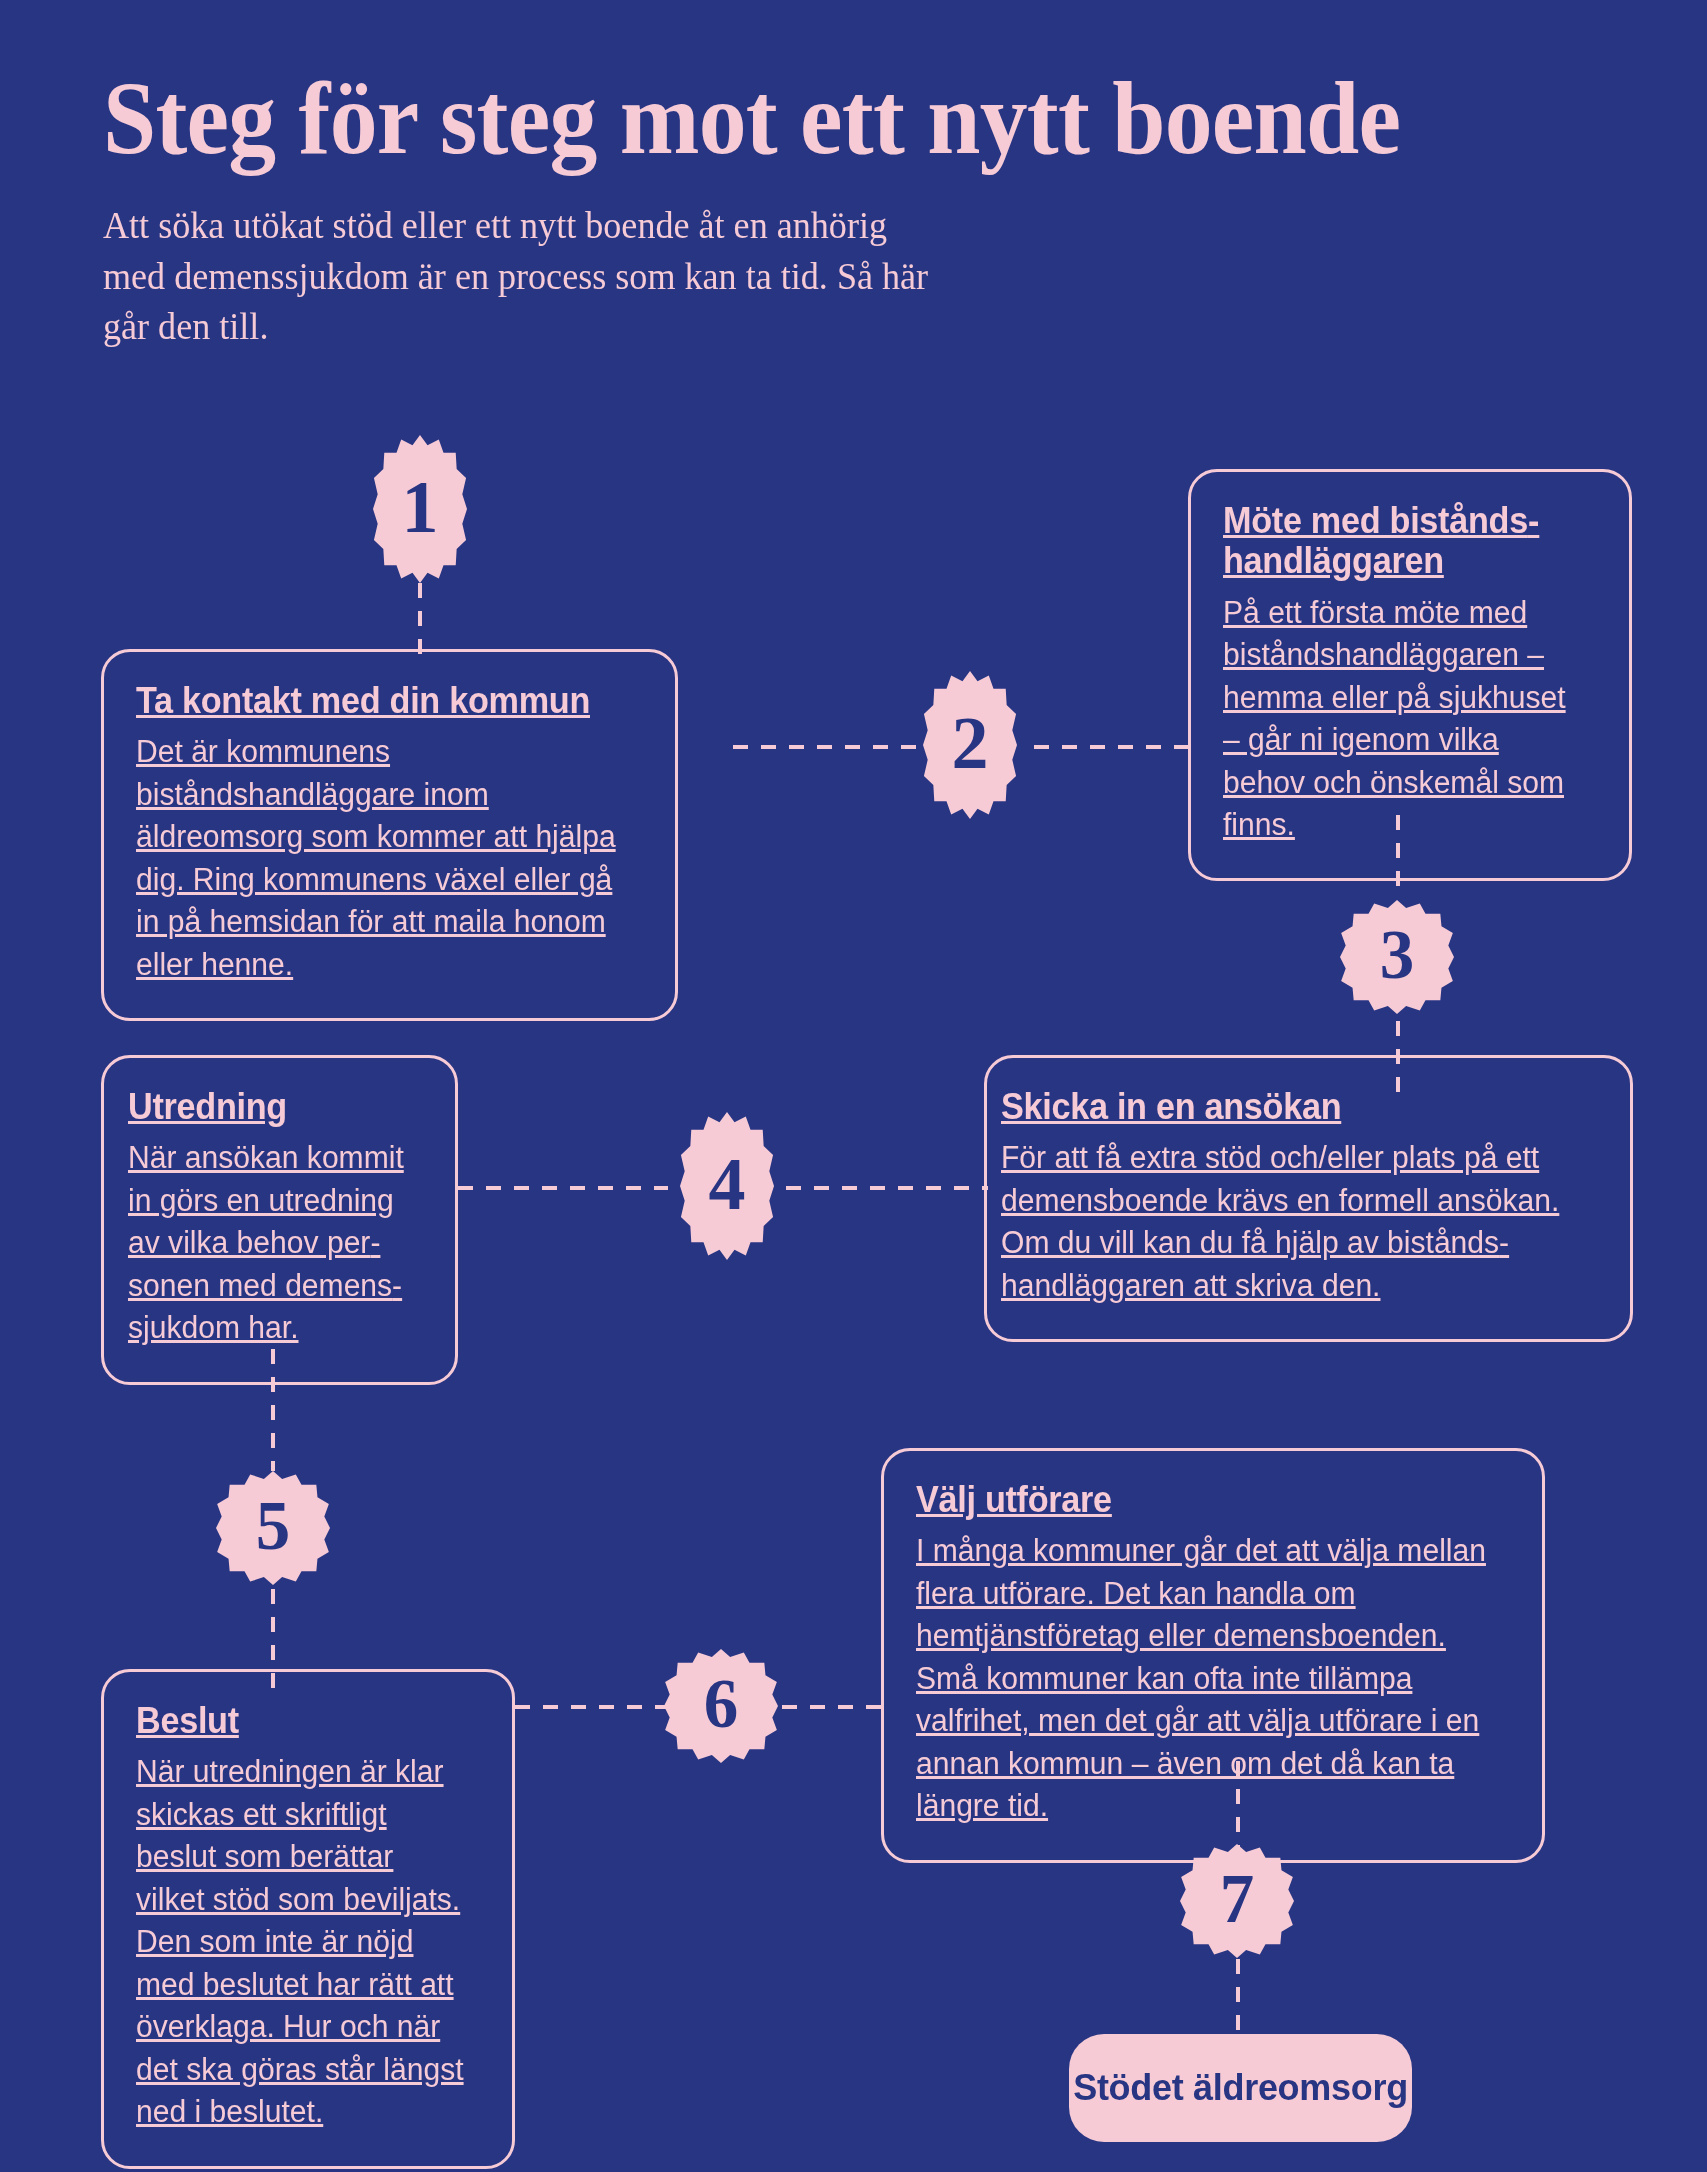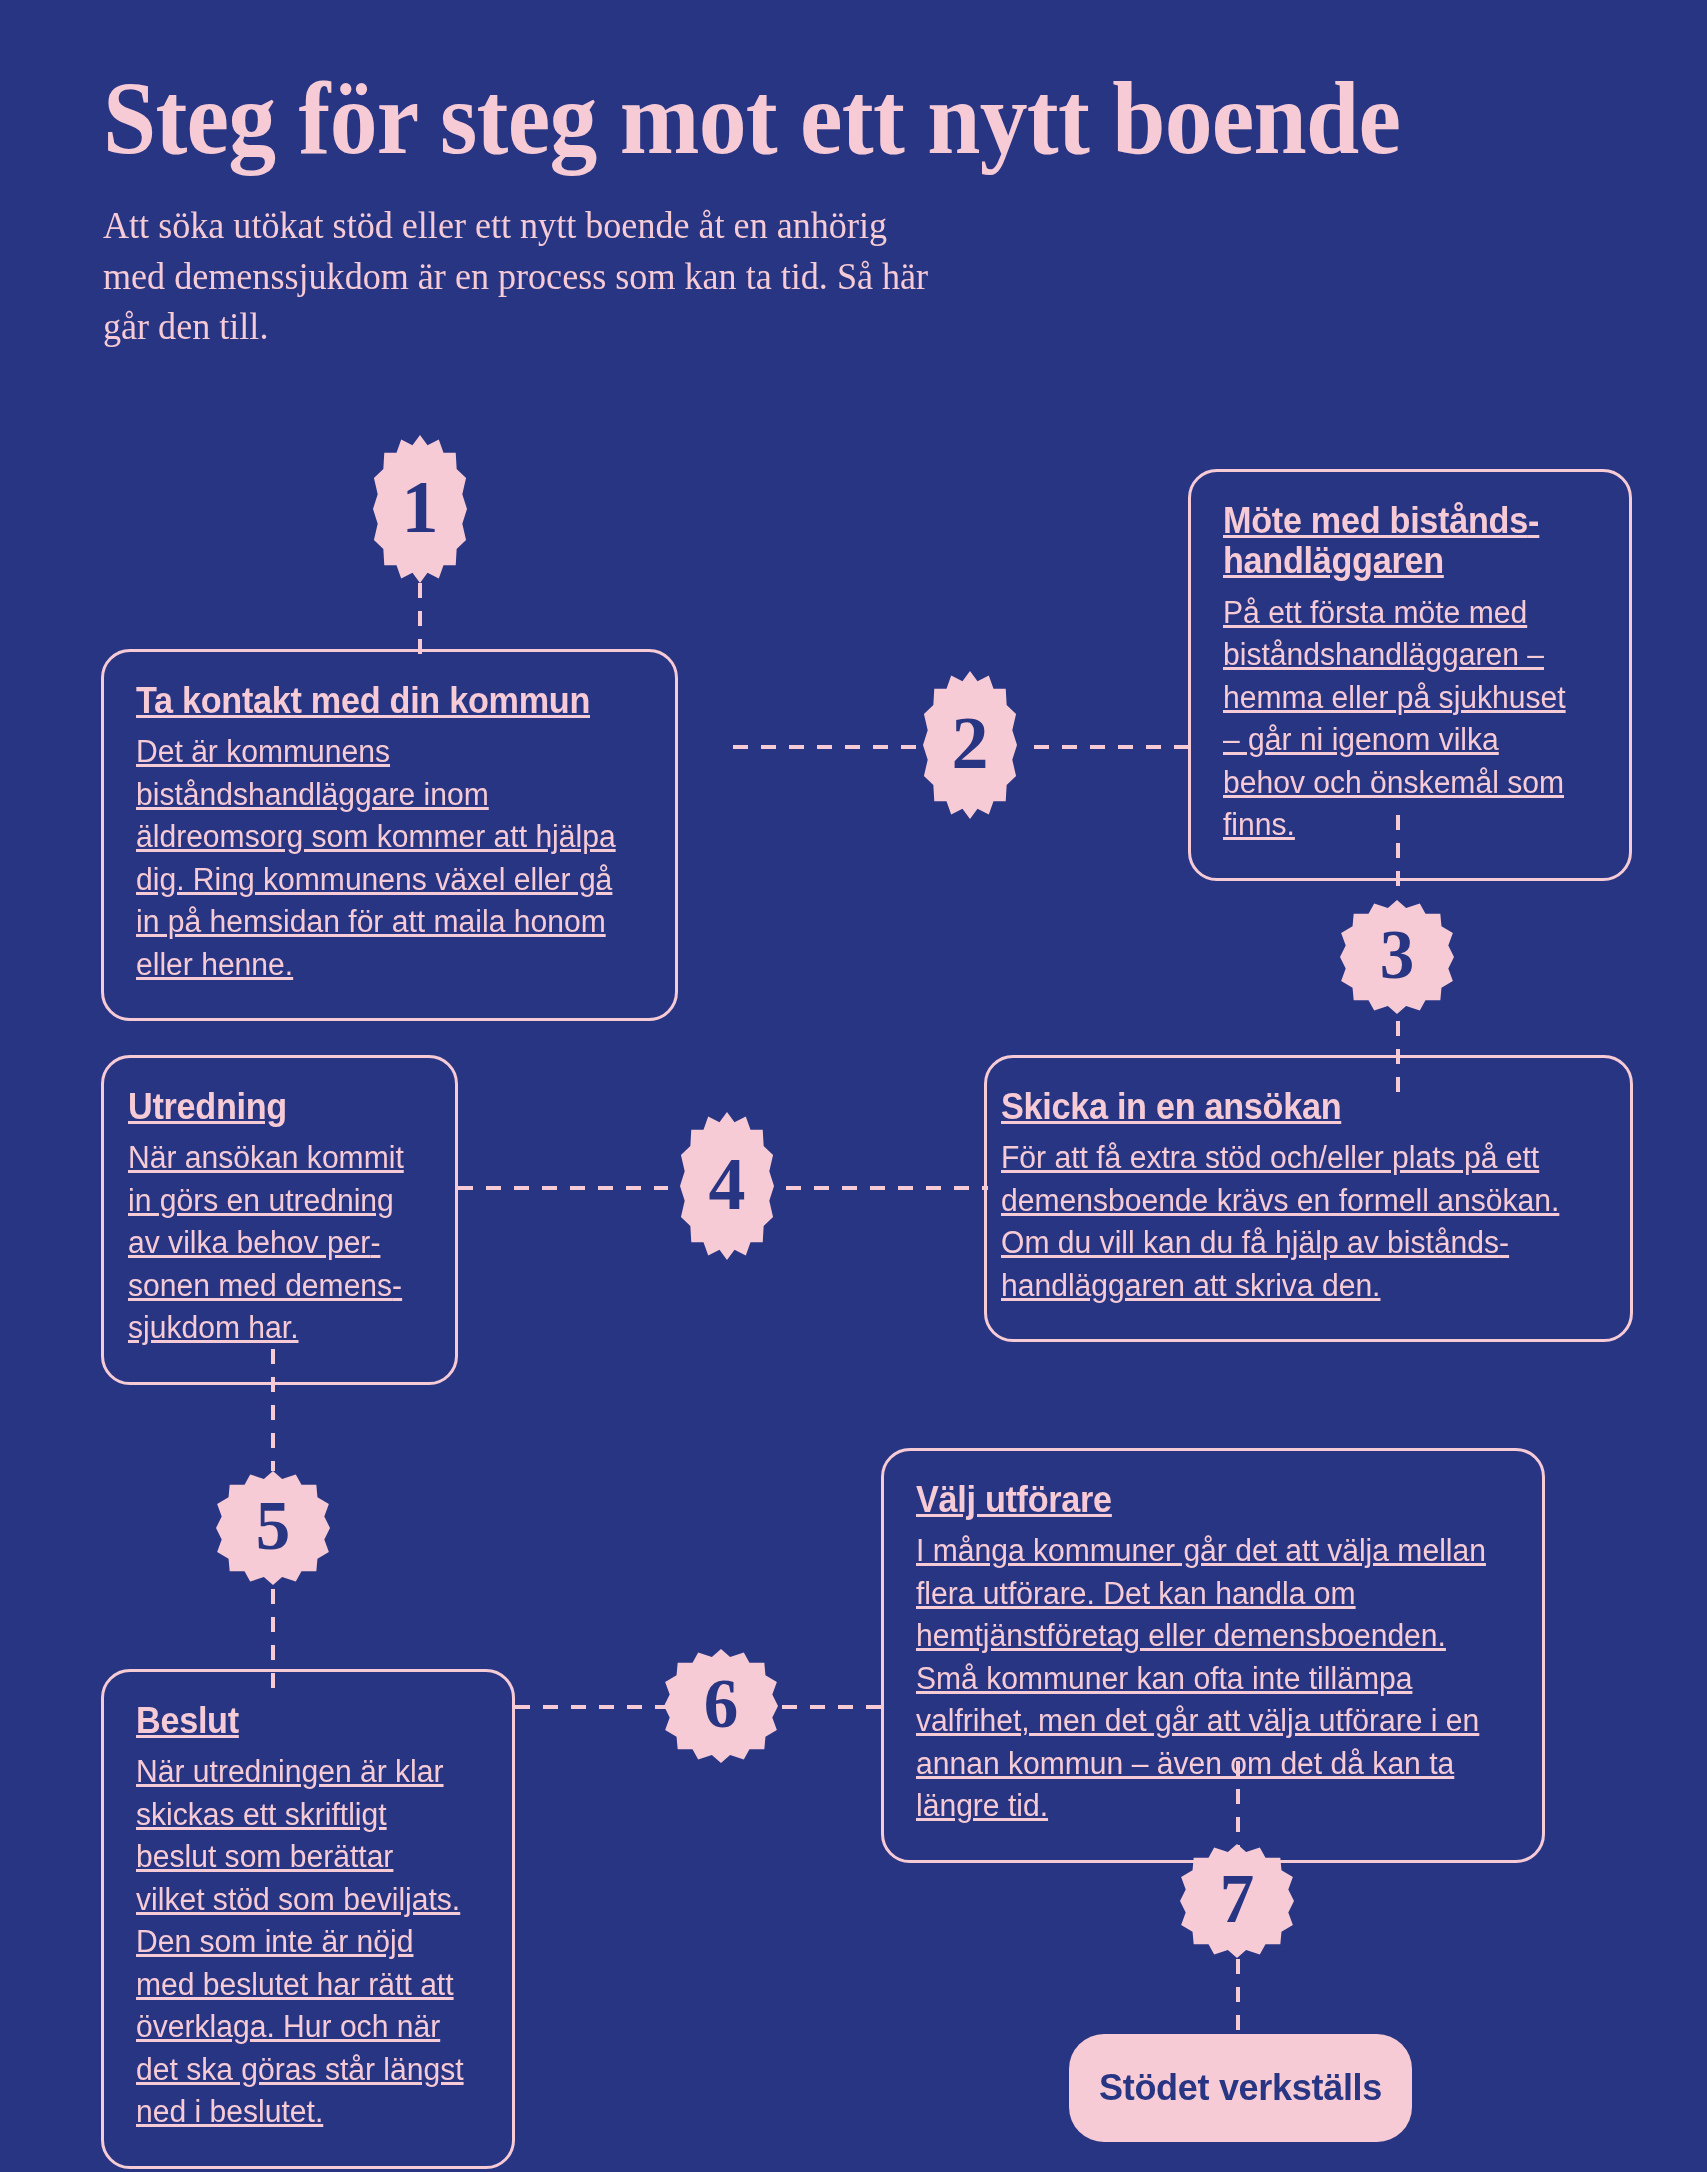--- a/index.html
+++ b/index.html
@@ -240,17 +240,17 @@
   </div>
 
   <div class="badge" style="left:1180px; top:1844px;">
     <svg viewBox="0 0 100 100" preserveAspectRatio="none">
       <path fill="#F7CBD6" d="M50 0 L58 7 L70 3 L75 12 L88 12 L89 23 L99 29 L95 40 L100 50 L95 60 L99 71 L89 77 L88 88 L75 88 L70 97 L58 93 L50 100 L42 93 L30 97 L25 88 L12 88 L11 77 L1 71 L5 60 L0 50 L5 40 L1 29 L11 23 L12 12 L25 12 L30 3 L42 7 Z"></path>
     </svg>
     <span class="num">7</span>
   </div>
 
   <div class="pill" style="left:1069px; top:2034px; width:343px; height:108px;">
-    <span>Stödet verkställs</span>
+    <span>Stödet äldreomsorg</span>
   </div>
 
 </div>
 
 
 </body></html>

